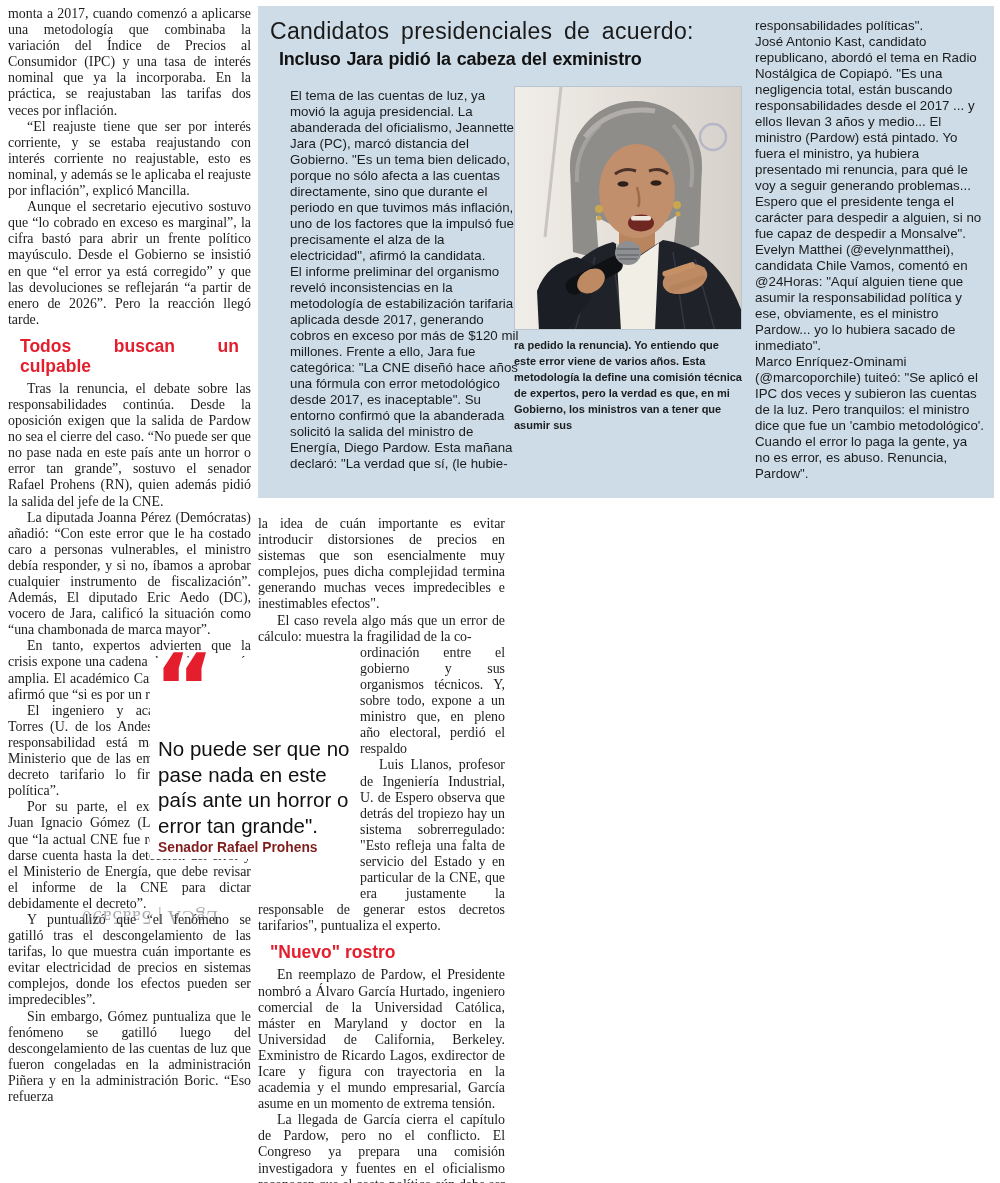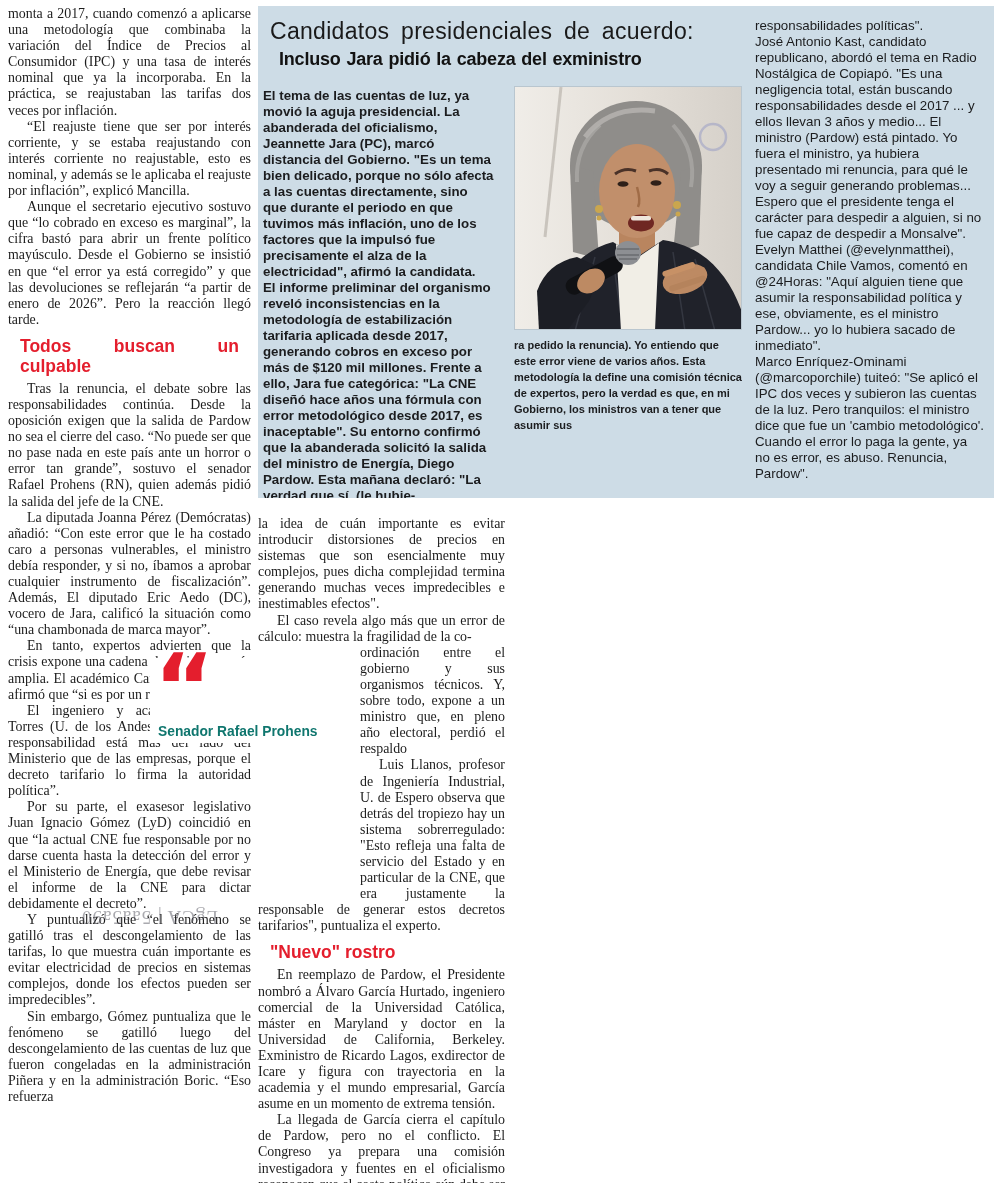--- a/index.html
+++ b/index.html
@@ -18,35 +18,35 @@
   
   #box{position:absolute;left:258px;top:6px;width:736px;height:492px;background:#cddce6;overflow:hidden;}
   .sans{font-family:"Liberation Sans","DejaVu Sans",sans-serif;}
   #box-kicker{position:absolute;left:12px;top:12px;font-size:23px;line-height:26px;
               color:#1a1a1a;letter-spacing:.3px;word-spacing:5px;}
   #box-headline{position:absolute;left:21px;top:40px;font-size:18px;line-height:27px;
                 font-weight:bold;color:#121212;letter-spacing:-.2px;word-spacing:1px;}
   .box-col{position:absolute;top:82px;width:232px;font-size:13.3px;line-height:16px;
            color:#1b1c1e;text-align:left;}
   .box-col p{margin:0;}
-  #box-col1{left:5px;font-weight:bold;}
+  #box-col1{left:32px;}
   #box-col2{left:256px;top:80px;width:230px;}
   #box-col3{left:497px;top:12px;width:230px;}
   .photo-frame{width:228px;height:244px;overflow:hidden;background:#ded9d2;border:1px solid #b9c6cf;box-sizing:border-box;}
   .caption{margin-top:6px;font-weight:bold;font-size:13.2px;line-height:15.8px;color:#17181a;}
   #box-col2 p{margin-top:7px;font-size:11px;line-height:16px;font-weight:bold;}
   
   #col-mid{position:absolute;left:258px;top:516px;width:247px;}
   
   #pull-quote{position:absolute;left:150px;top:658px;width:198px;background:#fff;
               font-family:"Liberation Sans","DejaVu Sans",sans-serif;padding:2px 0 4px 8px;}
   .q-mark{font-family:"DejaVu Sans",sans-serif;font-weight:bold;color:#e41e2d;
           font-size:92px;line-height:58px;height:62px;letter-spacing:-6px;margin-left:-4px;}
   .q-text{font-size:20.5px;line-height:25.5px;color:#101010;margin-top:14px;}
-  .q-attr{font-size:13.8px;font-weight:bold;color:#0f766e;margin-top:2px;}
+  .q-attr{font-size:13.8px;font-weight:bold;color:#7f1d1d;margin-top:2px;}
   
   #watermark{position:absolute;left:58px;top:906px;width:160px;color:rgba(85,85,95,.5);
              font-family:"Liberation Serif",serif;font-size:19px;transform:rotate(180deg);
              letter-spacing:1px;pointer-events:none;}
 </style>
 </head>
 <body>
 
 <div id="page">
 
@@ -142,18 +142,19 @@
     <p class="ind">El caso revela algo más que un error de cálculo: muestra la fragilidad de la co-</p>
     <p><span class="spacer-l"></span><span>ordinación entre el gobierno y sus organismos técnicos. Y, sobre todo, expone a un ministro que, en pleno año electoral, perdió el respaldo</span></p>
     <p class="ind">Luis Llanos, profesor de Ingeniería Industrial, U. de Espero observa que detrás del tropiezo hay un sistema sobrerregulado: "Esto refleja una falta de servicio del Estado y en particular de la CNE, que era justamente la responsable de generar estos decretos tarifarios", puntualiza el experto.</p>
     <h3 class="red-head">"Nuevo" rostro</h3>
     <p class="ind">En reemplazo de Pardow, el Presidente nombró a Álvaro García Hurtado, ingeniero comercial de la Universidad Católica, máster en Maryland y doctor en la Universidad de California, Berkeley. Exministro de Ricardo Lagos, exdirector de Icare y figura con trayectoria en la academia y el mundo empresarial, García asume en un momento de extrema tensión.</p>
     <p class="ind">La llegada de García cierra el capítulo de Pardow, pero no el conflicto. El Congreso ya prepara una comisión investigadora y fuentes en el oficialismo reconocen que el costo político aún debe ser medido.</p>
   </div>
 
   <div id="pull-quote">
     <div class="q-mark">“</div>
+    <div class="q-text">No puede ser que no pase nada en este país ante un horror o error tan grande".</div>
     <div class="q-attr">Senador Rafael Prohens</div>
   </div>
 
   <div id="watermark">LgCA | 5aa5a90</div>
 
 </div>
 
 </body></html>

